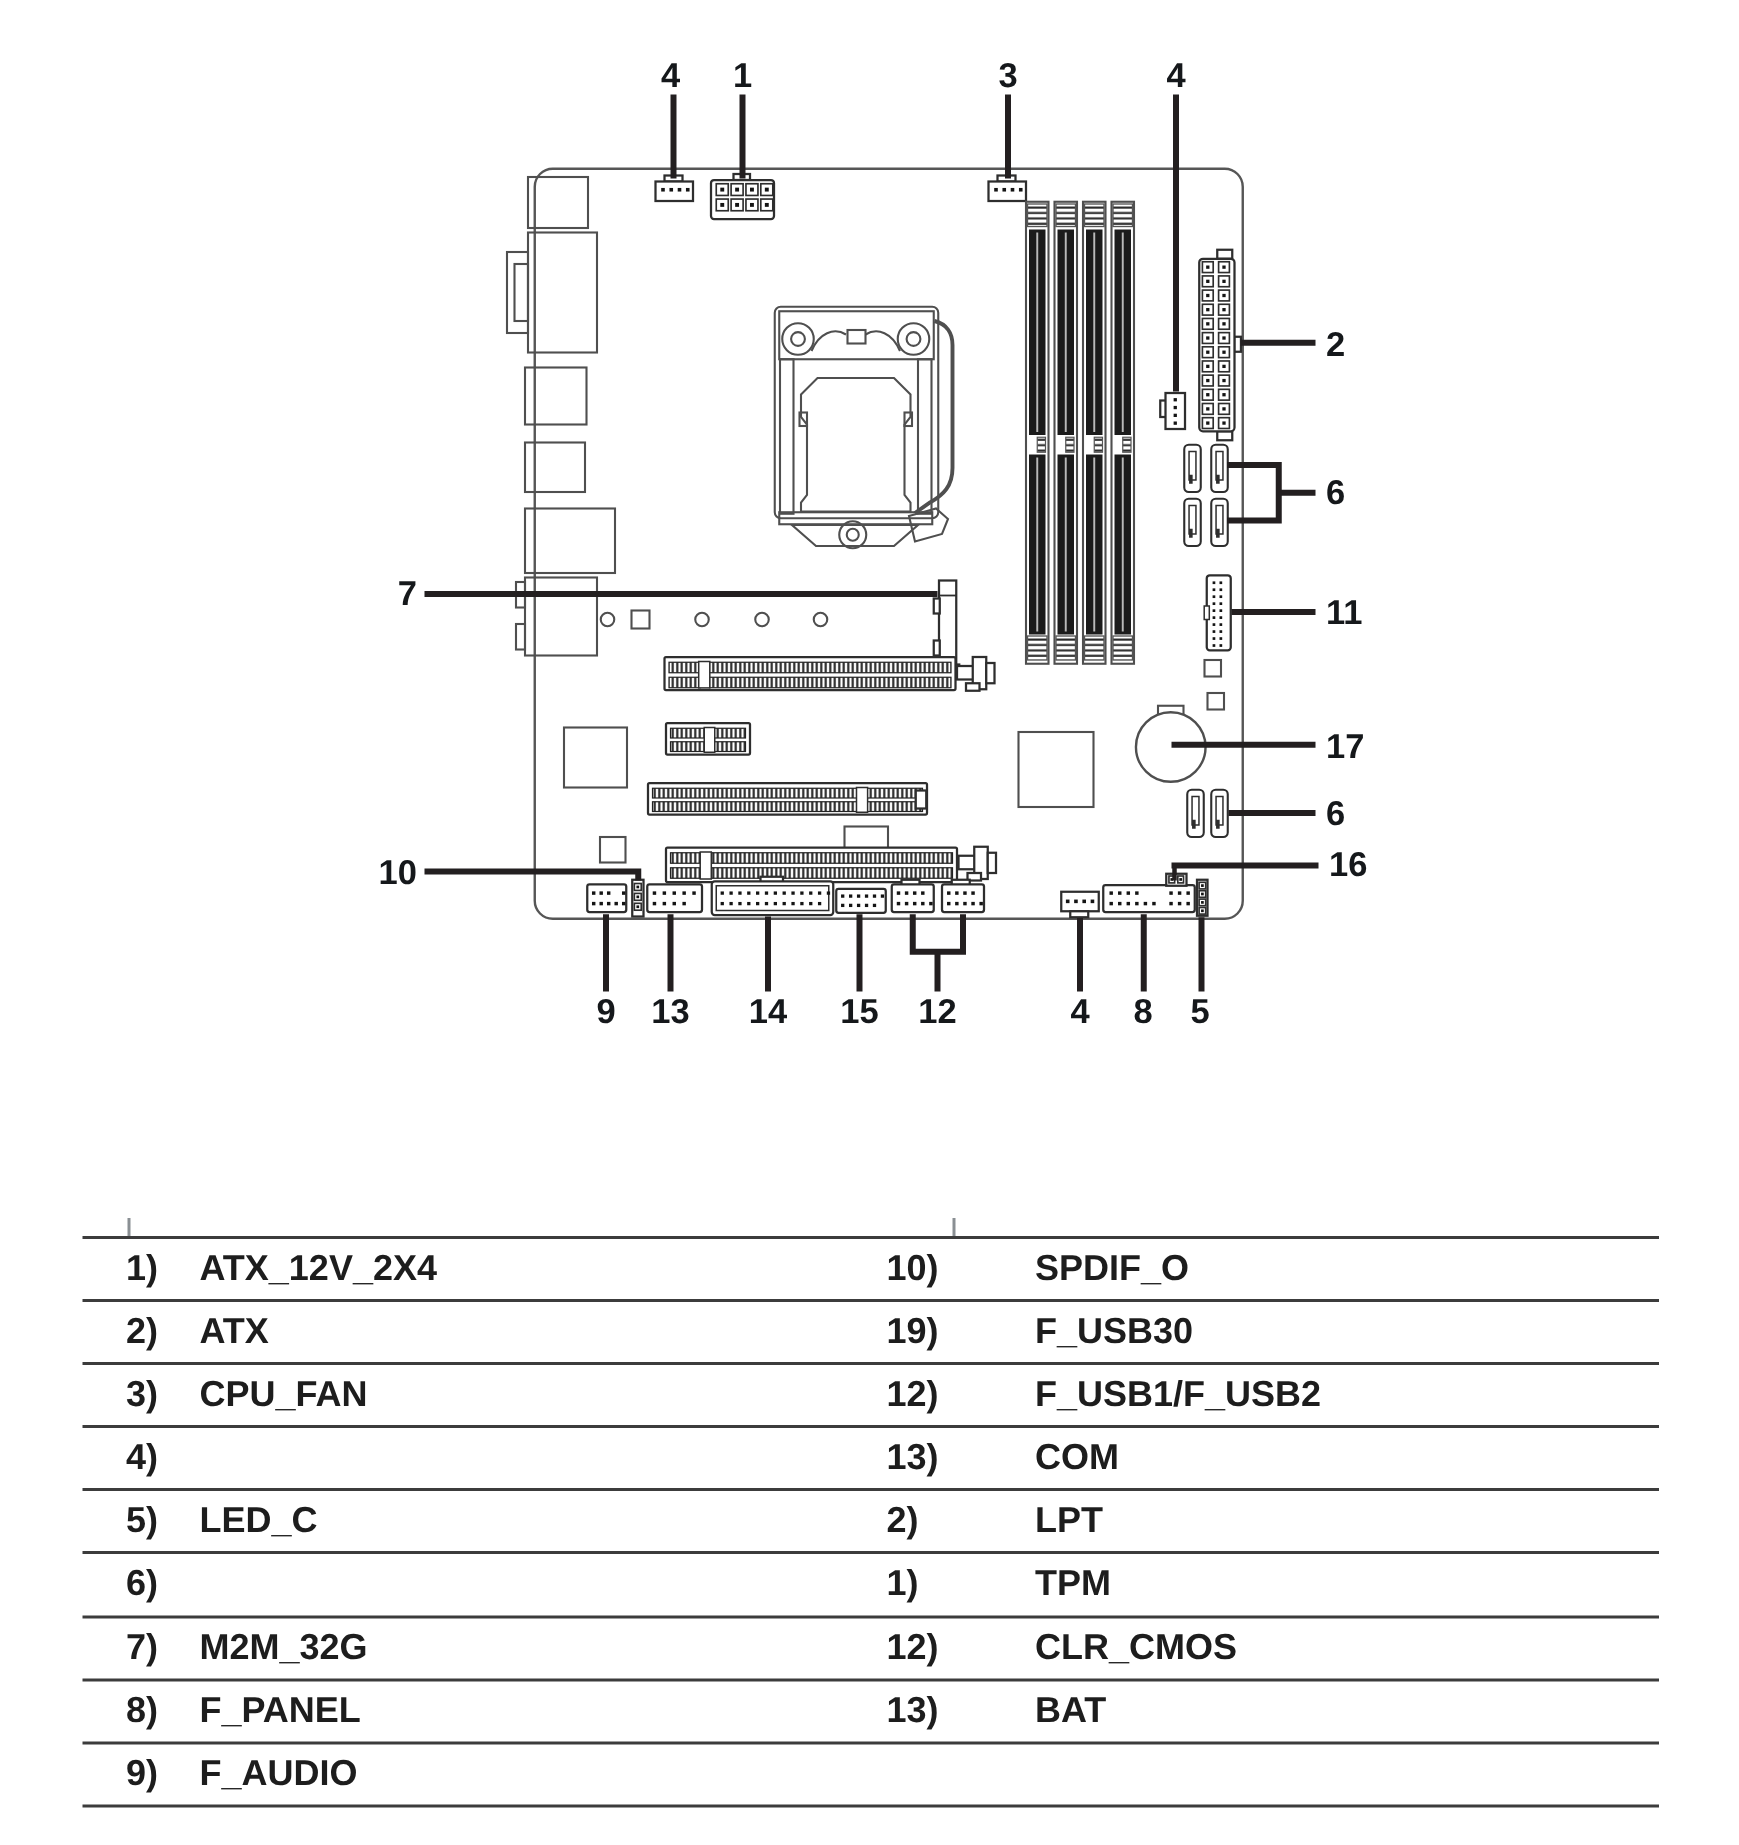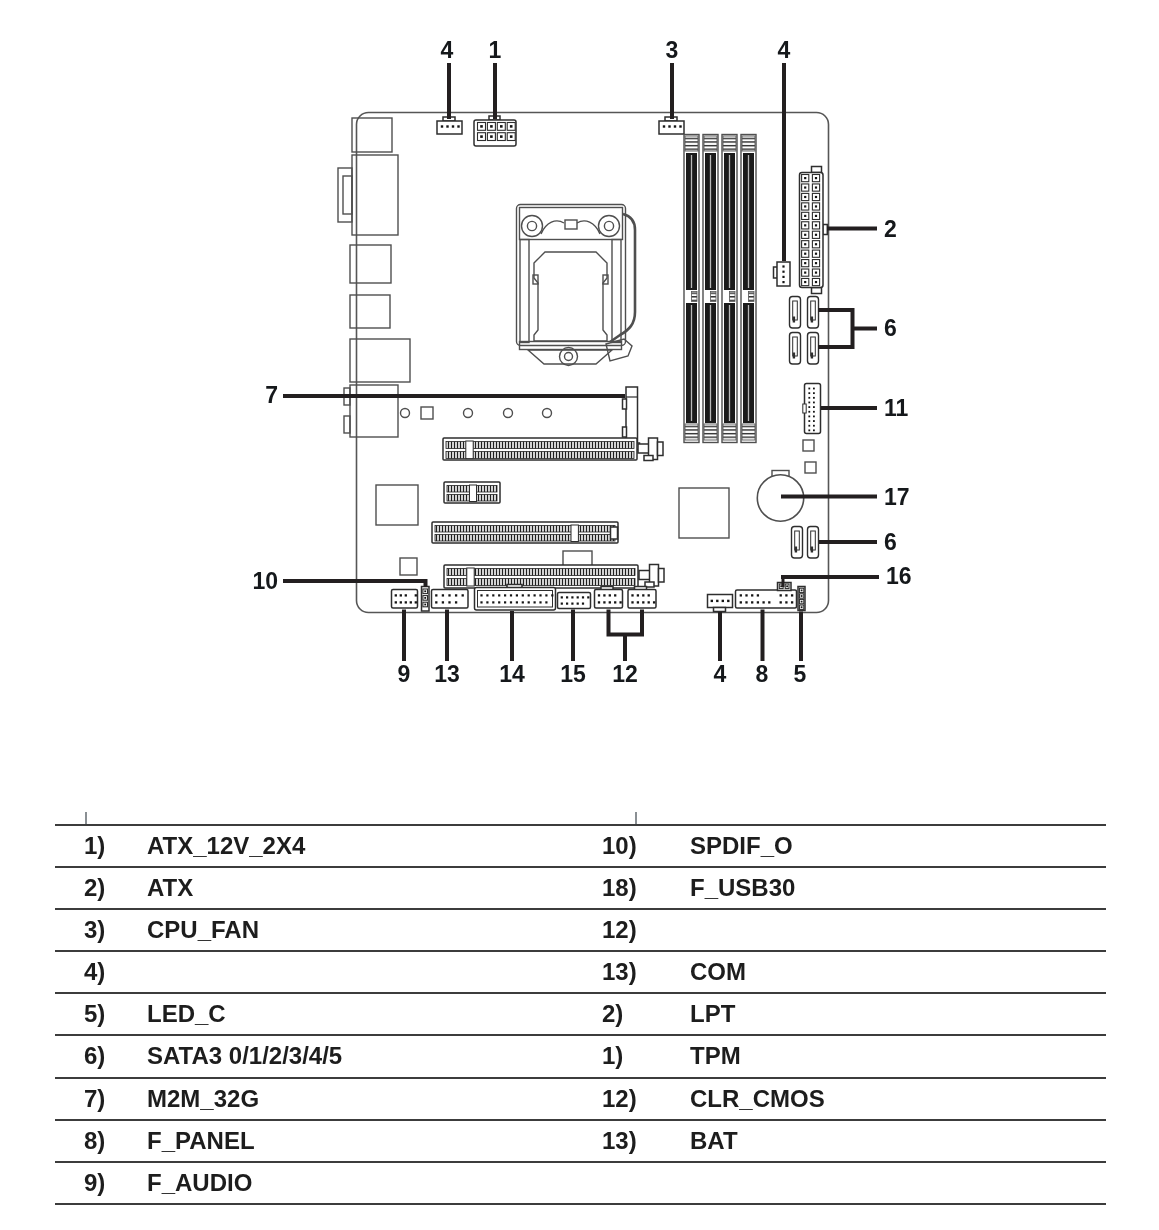--- a/index.html
+++ b/index.html
@@ -9,22 +9,22 @@
   .s1{fill:none;stroke:#4f4f4f;stroke-width:1.4;}
   .s2{fill:#fff;stroke:#2e2e2e;stroke-width:1.5;}
   .lead{stroke:#231f20;stroke-width:4;fill:none;}
   .lead3{stroke:#231f20;stroke-width:3;fill:none;}
   .callout{font-family:"Liberation Sans",sans-serif;font-weight:bold;font-size:23px;fill:#15181b;}
   
   .legend{position:absolute;left:55px;top:824px;width:1051px;border-bottom:2px solid #3c3c3c;}
   .lrow{position:relative;height:42.1px;box-sizing:border-box;border-top:2px solid #3c3c3c;}
   .lrow span{position:absolute;top:0;line-height:40px;font-weight:bold;font-size:24px;color:#1d1d1d;
              white-space:nowrap;}
-  .lnum{left:29px;}  .llab{left:92px;}
-  .rnum{left:547px;} .rlab{left:635px;}
+  .lnum{left:29px;}  .llab{left:78px;}
+  .rnum{left:536px;} .rlab{left:635px;}
   .tick{position:absolute;top:812px;width:2px;height:12px;background:#8a8f93;}
 </style>
 </head>
 <body>
 
 <div class="page">
 
 <svg width="1159" height="770" viewBox="0 0 1159 770">
   <defs>
     <pattern id="hv" width="3" height="10" patternUnits="userSpaceOnUse">
@@ -549,42 +549,42 @@
 <div class="legend">
   <div class="lrow">
     <span class="lnum">1)</span>
     <span class="llab">ATX_12V_2X4</span>
     <span class="rnum">10)</span>
     <span class="rlab">SPDIF_O</span>
   </div>
   <div class="lrow">
     <span class="lnum">2)</span>
     <span class="llab">ATX</span>
-    <span class="rnum">18)</span>
+    <span class="rnum">19)</span>
     <span class="rlab">F_USB30</span>
   </div>
   <div class="lrow">
     <span class="lnum">3)</span>
     <span class="llab">CPU_FAN</span>
     <span class="rnum">12)</span>
+    <span class="rlab">F_USB1/F_USB2</span>
   </div>
   <div class="lrow">
     <span class="lnum">4)</span>
     <span class="rnum">13)</span>
     <span class="rlab">COM</span>
   </div>
   <div class="lrow">
     <span class="lnum">5)</span>
     <span class="llab">LED_C</span>
     <span class="rnum">2)</span>
     <span class="rlab">LPT</span>
   </div>
   <div class="lrow">
     <span class="lnum">6)</span>
-    <span class="llab">SATA3 0/1/2/3/4/5</span>
     <span class="rnum">1)</span>
     <span class="rlab">TPM</span>
   </div>
   <div class="lrow">
     <span class="lnum">7)</span>
     <span class="llab">M2M_32G</span>
     <span class="rnum">12)</span>
     <span class="rlab">CLR_CMOS</span>
   </div>
   <div class="lrow">

